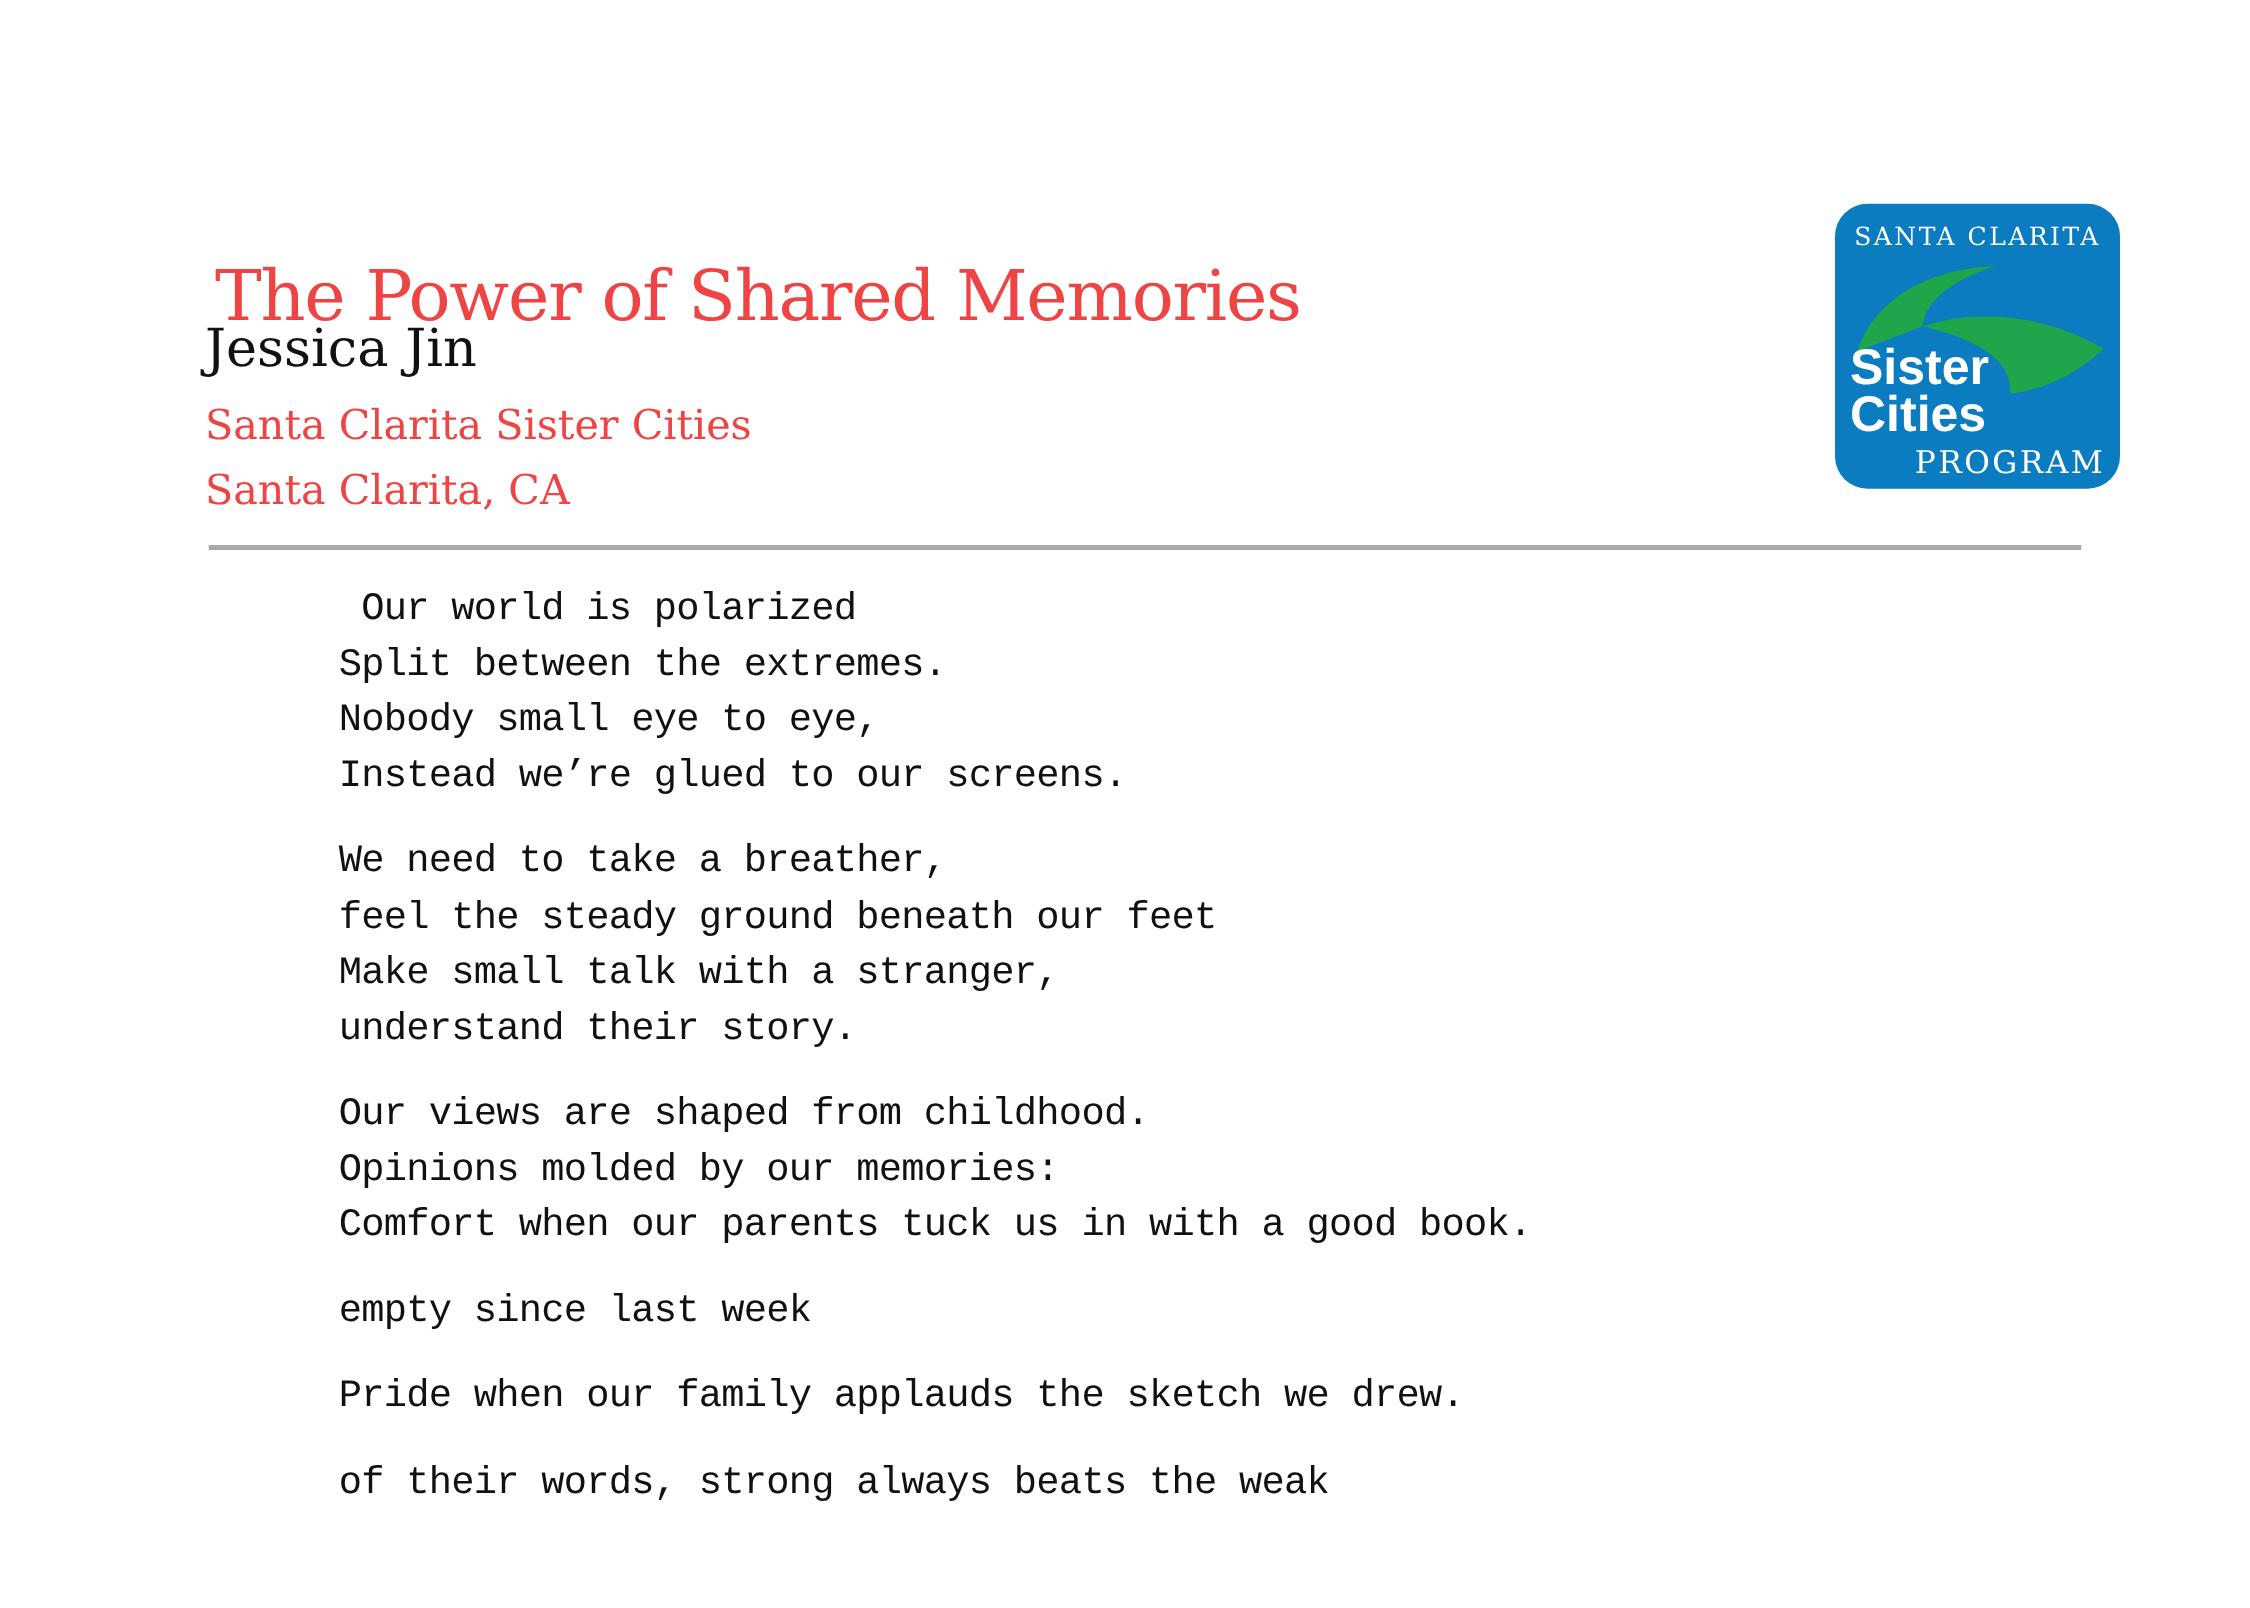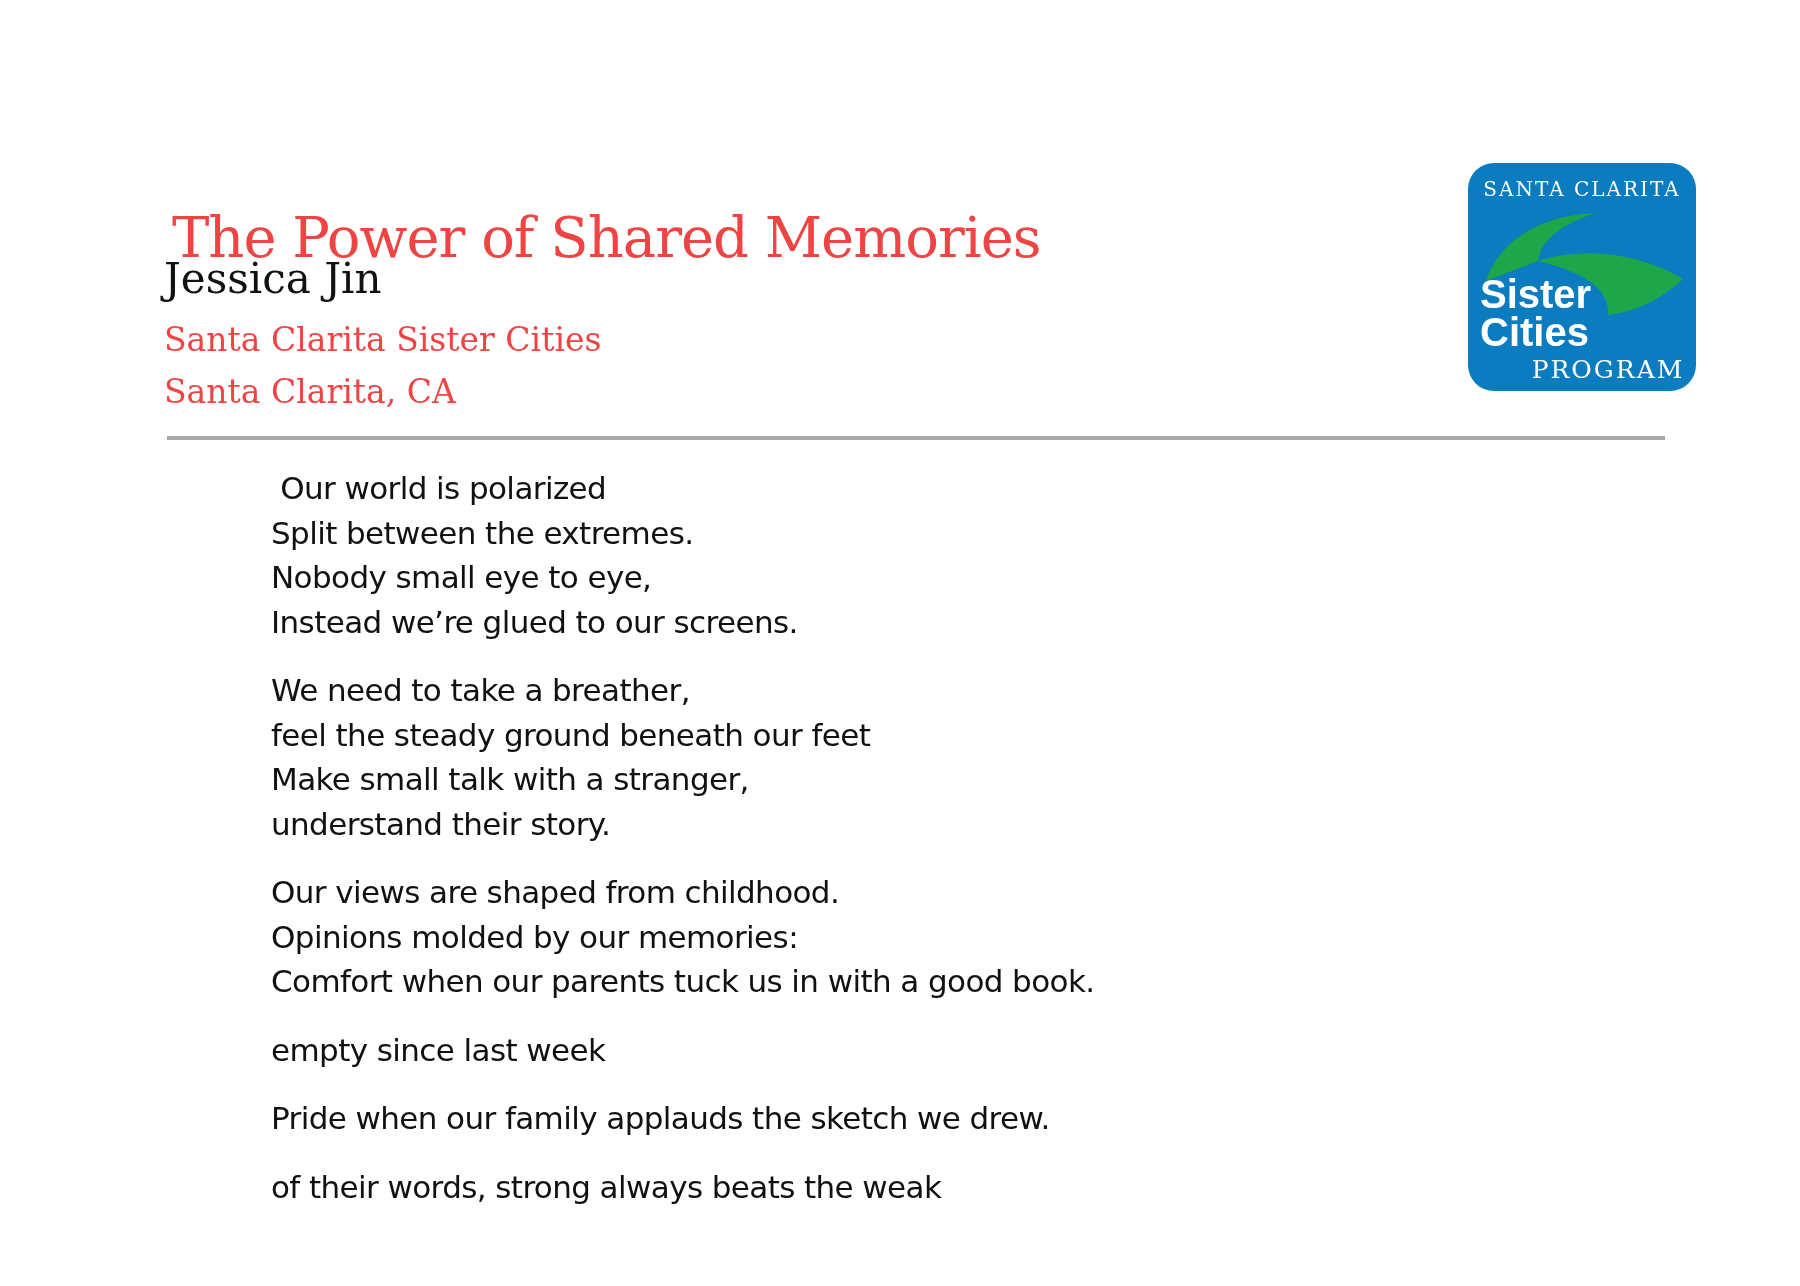--- a/index.html
+++ b/index.html
@@ -42,21 +42,21 @@
   }
   .logo .big1 { top:112px; }
   .logo .big2 { top:150px; }
   .logo .bot { top:192px; font-size:25px; letter-spacing:2px; left:26px; }
   .poem {
     position:absolute; left:271px; top:466px;
     font-family:"DejaVu Sans", sans-serif; font-size:31px; color:#111;
     letter-spacing:-0.6px;
   }
   .stanza { margin:0 0 24px 0; }
-  .line { height:44.5px; line-height:44.5px; white-space:nowrap; }
+  .line { height:44.5px; line-height:44.5px; white-space:nowrap;font-family:Liberation Mono, monospace; }
 </style>
 </head>
 <body>
 
 <div>
   <div class="hdr-title">The Power of Shared Memories</div>
   <div class="hdr-author">Jessica Jin</div>
   <div class="hdr-org">Santa Clarita Sister Cities</div>
   <div class="hdr-loc">Santa Clarita, CA</div>
 

